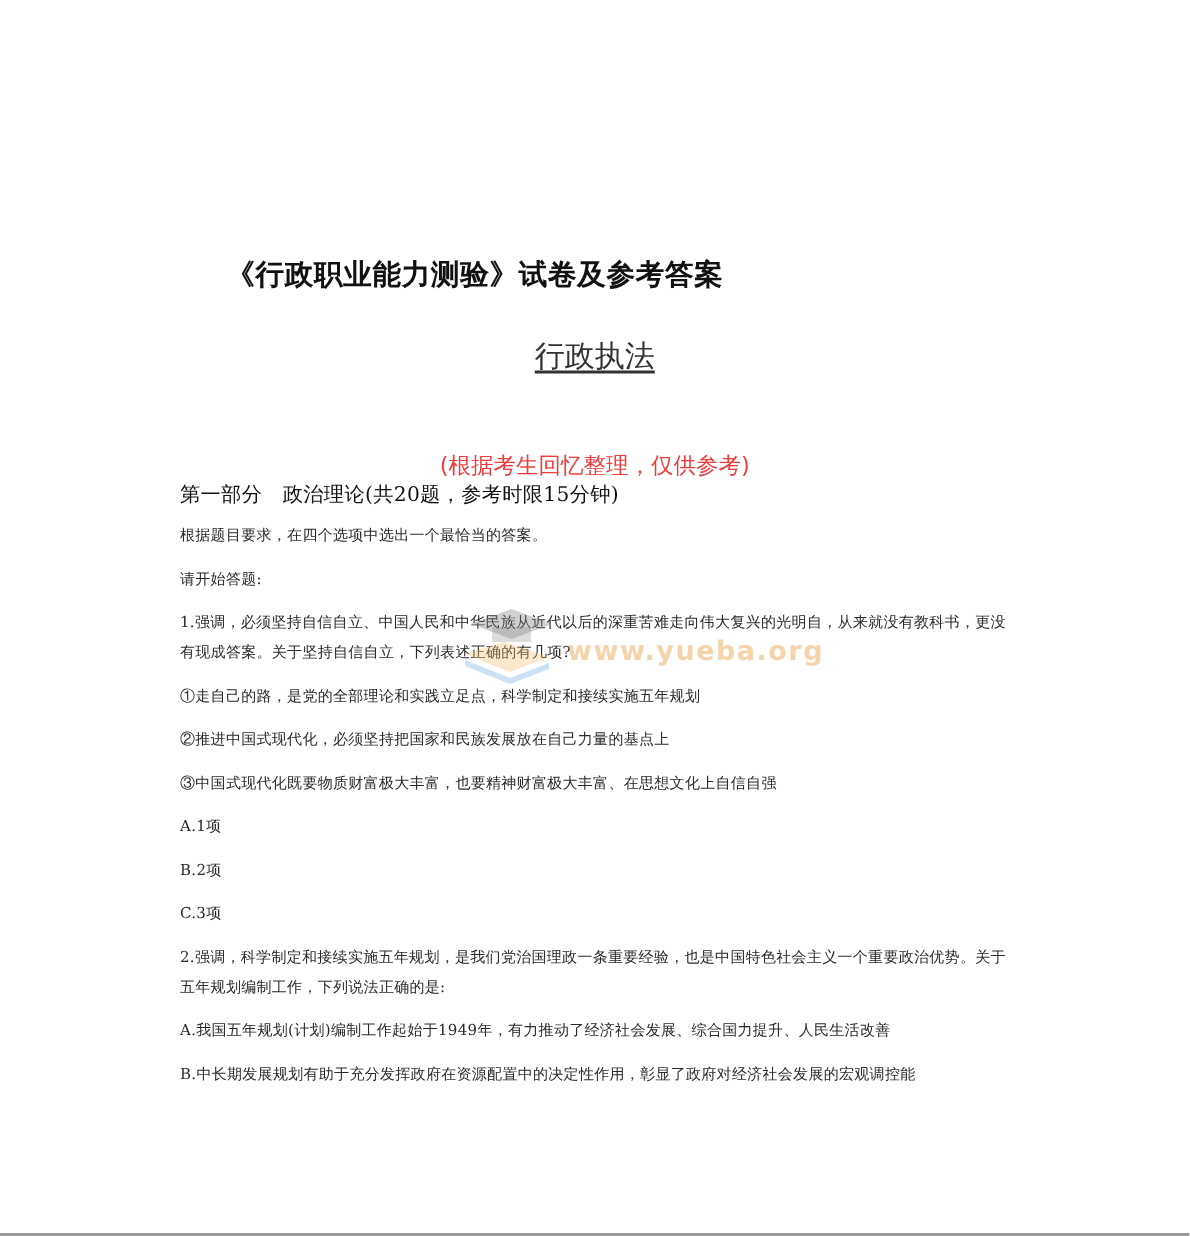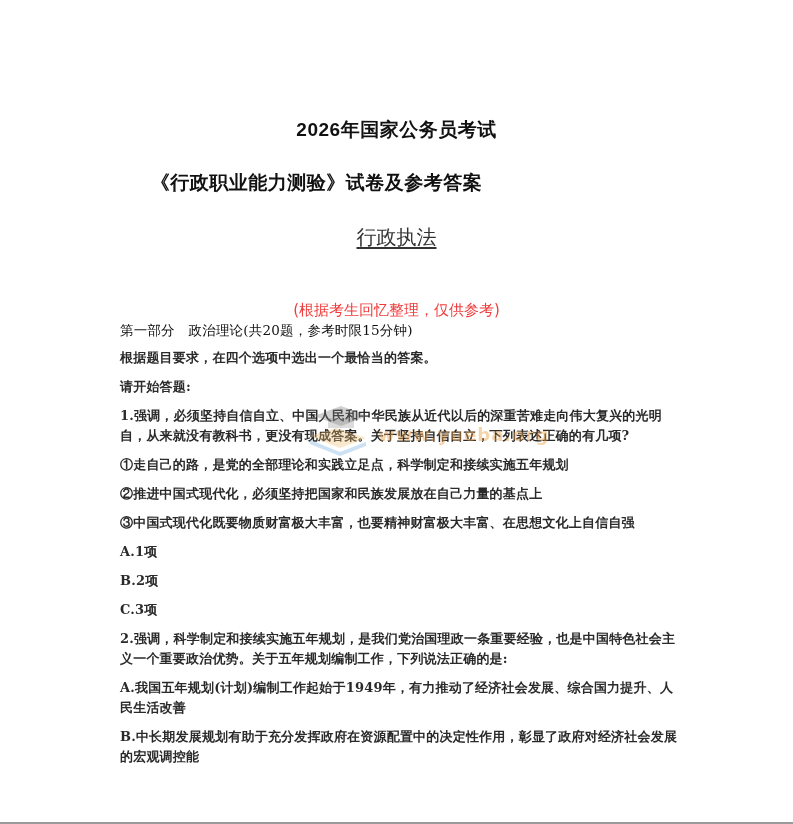--- a/index.html
+++ b/index.html
@@ -5,33 +5,32 @@
   html, body { margin: 0; padding: 0; background: #ffffff; }
   body { width: 793px; height: 824px; overflow: hidden; position: relative; font-family: "DejaVu Serif", "Liberation Serif", serif; color: #222; }
   .page { position: absolute; left: 0; top: 0; width: 793px; height: 824px; background: #fff; }
   .bottom-rule { position: absolute; left: 0; top: 822px; width: 793px; height: 2px; background: #9a9a9a; }
   .title1 { position: absolute; left: 0; width: 793px; top: 117px; text-align: center; font-family: "Liberation Sans", "DejaVu Sans", sans-serif; font-weight: bold; font-size: 19px; color: #111; letter-spacing: 0.5px; }
   .title2 { position: absolute; left: 0; width: 633px; top: 170px; text-align: center; font-family: "Liberation Sans", "DejaVu Sans", sans-serif; font-weight: bold; font-size: 19px; color: #111; letter-spacing: 0.5px; }
   .subtitle { position: absolute; left: 0; width: 793px; top: 224px; text-align: center; font-family: "DejaVu Sans", sans-serif; font-size: 20px; color: #333; }
   .subtitle span { text-decoration: underline; text-underline-offset: 3px; }
   .note { position: absolute; left: 0; width: 793px; top: 263px; text-align: center; font-family: "DejaVu Sans", sans-serif; font-size: 15px; color: #f03c3c; margin-top: 38px; }
   .content { position: absolute; left: 120px; top: 320px; width: 560px; }
-  .line { font-size: 13px; line-height: 20px; color: #2a2a2a; margin: 0 0 9px 0; letter-spacing: 0.2px; font-weight: bold; }
+  .line { font-size: 10px; line-height: 20px; color: #2a2a2a; margin: 0 0 9px 0; letter-spacing: 0.2px; }
   .section-head { font-weight: normal; color: #111; font-size: 13.5px; margin-bottom: 8px; }
   .red { color: #f03c3c; }
   .watermark { position: absolute; left: 306px; top: 402px; width: 250px; height: 70px; pointer-events: none; }
   .wm-cap { position: absolute; left: 0; top: 0; width: 70px; height: 60px; }
   .wm-text { position: absolute; left: 72px; top: 22px; font-family: "DejaVu Sans", sans-serif; font-weight: bold; font-size: 18px; color: rgba(232,160,70,0.45); letter-spacing: 1px; }
 </style>
 </head>
 <body>
 
 <div class="page">
 
-  <div class="title1">2026年国家公务员考试</div>
   <div class="title2">《行政职业能力测验》试卷及参考答案</div>
   <div class="subtitle"><span>行政执法</span></div>
   <div class="note">(根据考生回忆整理，仅供参考)</div>
 
   <div class="content">
     <div class="line section-head">第一部分　政治理论(共20题，参考时限15分钟)</div>
     <div class="line">根据题目要求，在四个选项中选出一个最恰当的答案。</div>
     <div class="line">请开始答题:</div>
 
     <div class="line">1.强调，必须坚持自信自立、中国人民和中华民族从近代以后的深重苦难走向伟大复兴的光明自，从来就没有教科书，更没有现成答案。关于坚持自信自立，下列表述正确的有几项?</div>

